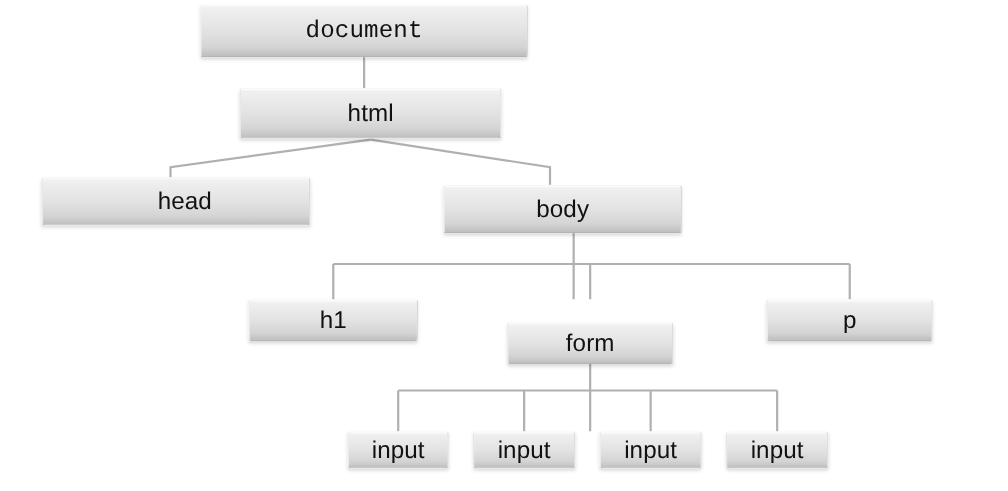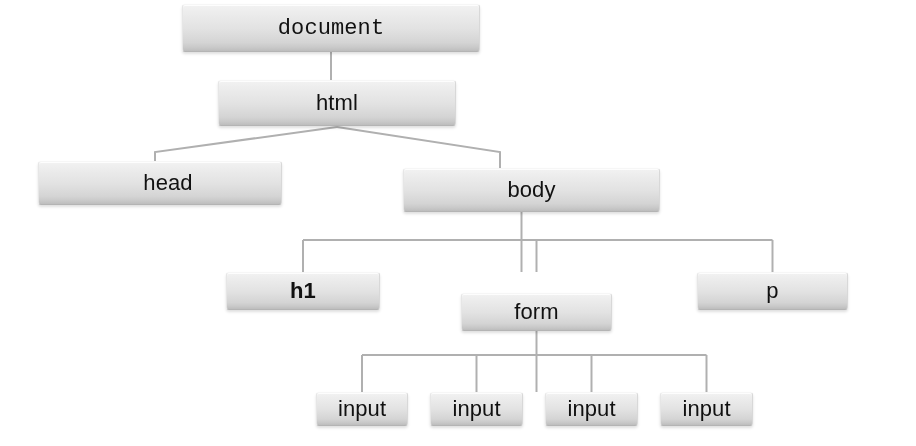--- a/index.html
+++ b/index.html
@@ -76,24 +76,24 @@
 
   <div class="node" style="left: 182px; top: 4px; width: 298px; height: 48px; font-family: Liberation Mono, monospace;">
     <span>document</span>
   </div>
   <div class="node" style="left: 218px; top: 80px; width: 238px; height: 46px; justify-content: center;">
     <span>html</span>
   </div>
   <div class="node" style="left: 38px; top: 161px; width: 244px; height: 44px; padding-left: 16px;">
     <span>head</span>
   </div>
-  <div class="node" style="left: 403px; top: 168px; width: 257px; height: 44px;">
+  <div class="node" style="left: 403px; top: 168px; width: 217px; height: 44px;">
     <span>body</span>
   </div>
-  <div class="node" style="left: 226px; top: 272px; width: 154px; height: 38px; font-weight: bold;">
+  <div class="node" style="left: 226px; top: 272px; width: 154px; height: 38px;">
     <span>h1</span>
   </div>
   <div class="node" style="left: 461px; top: 272px; width: 151px; height: 38px; margin-top: 21px;">
     <span>form</span>
   </div>
   <div class="node" style="left: 697px; top: 272px; width: 151px; height: 38px;">
     <span>p</span>
   </div>
   <div class="node" style="left: 316px; top: 392px; width: 92px; height: 34px;">
     <span>input</span>

